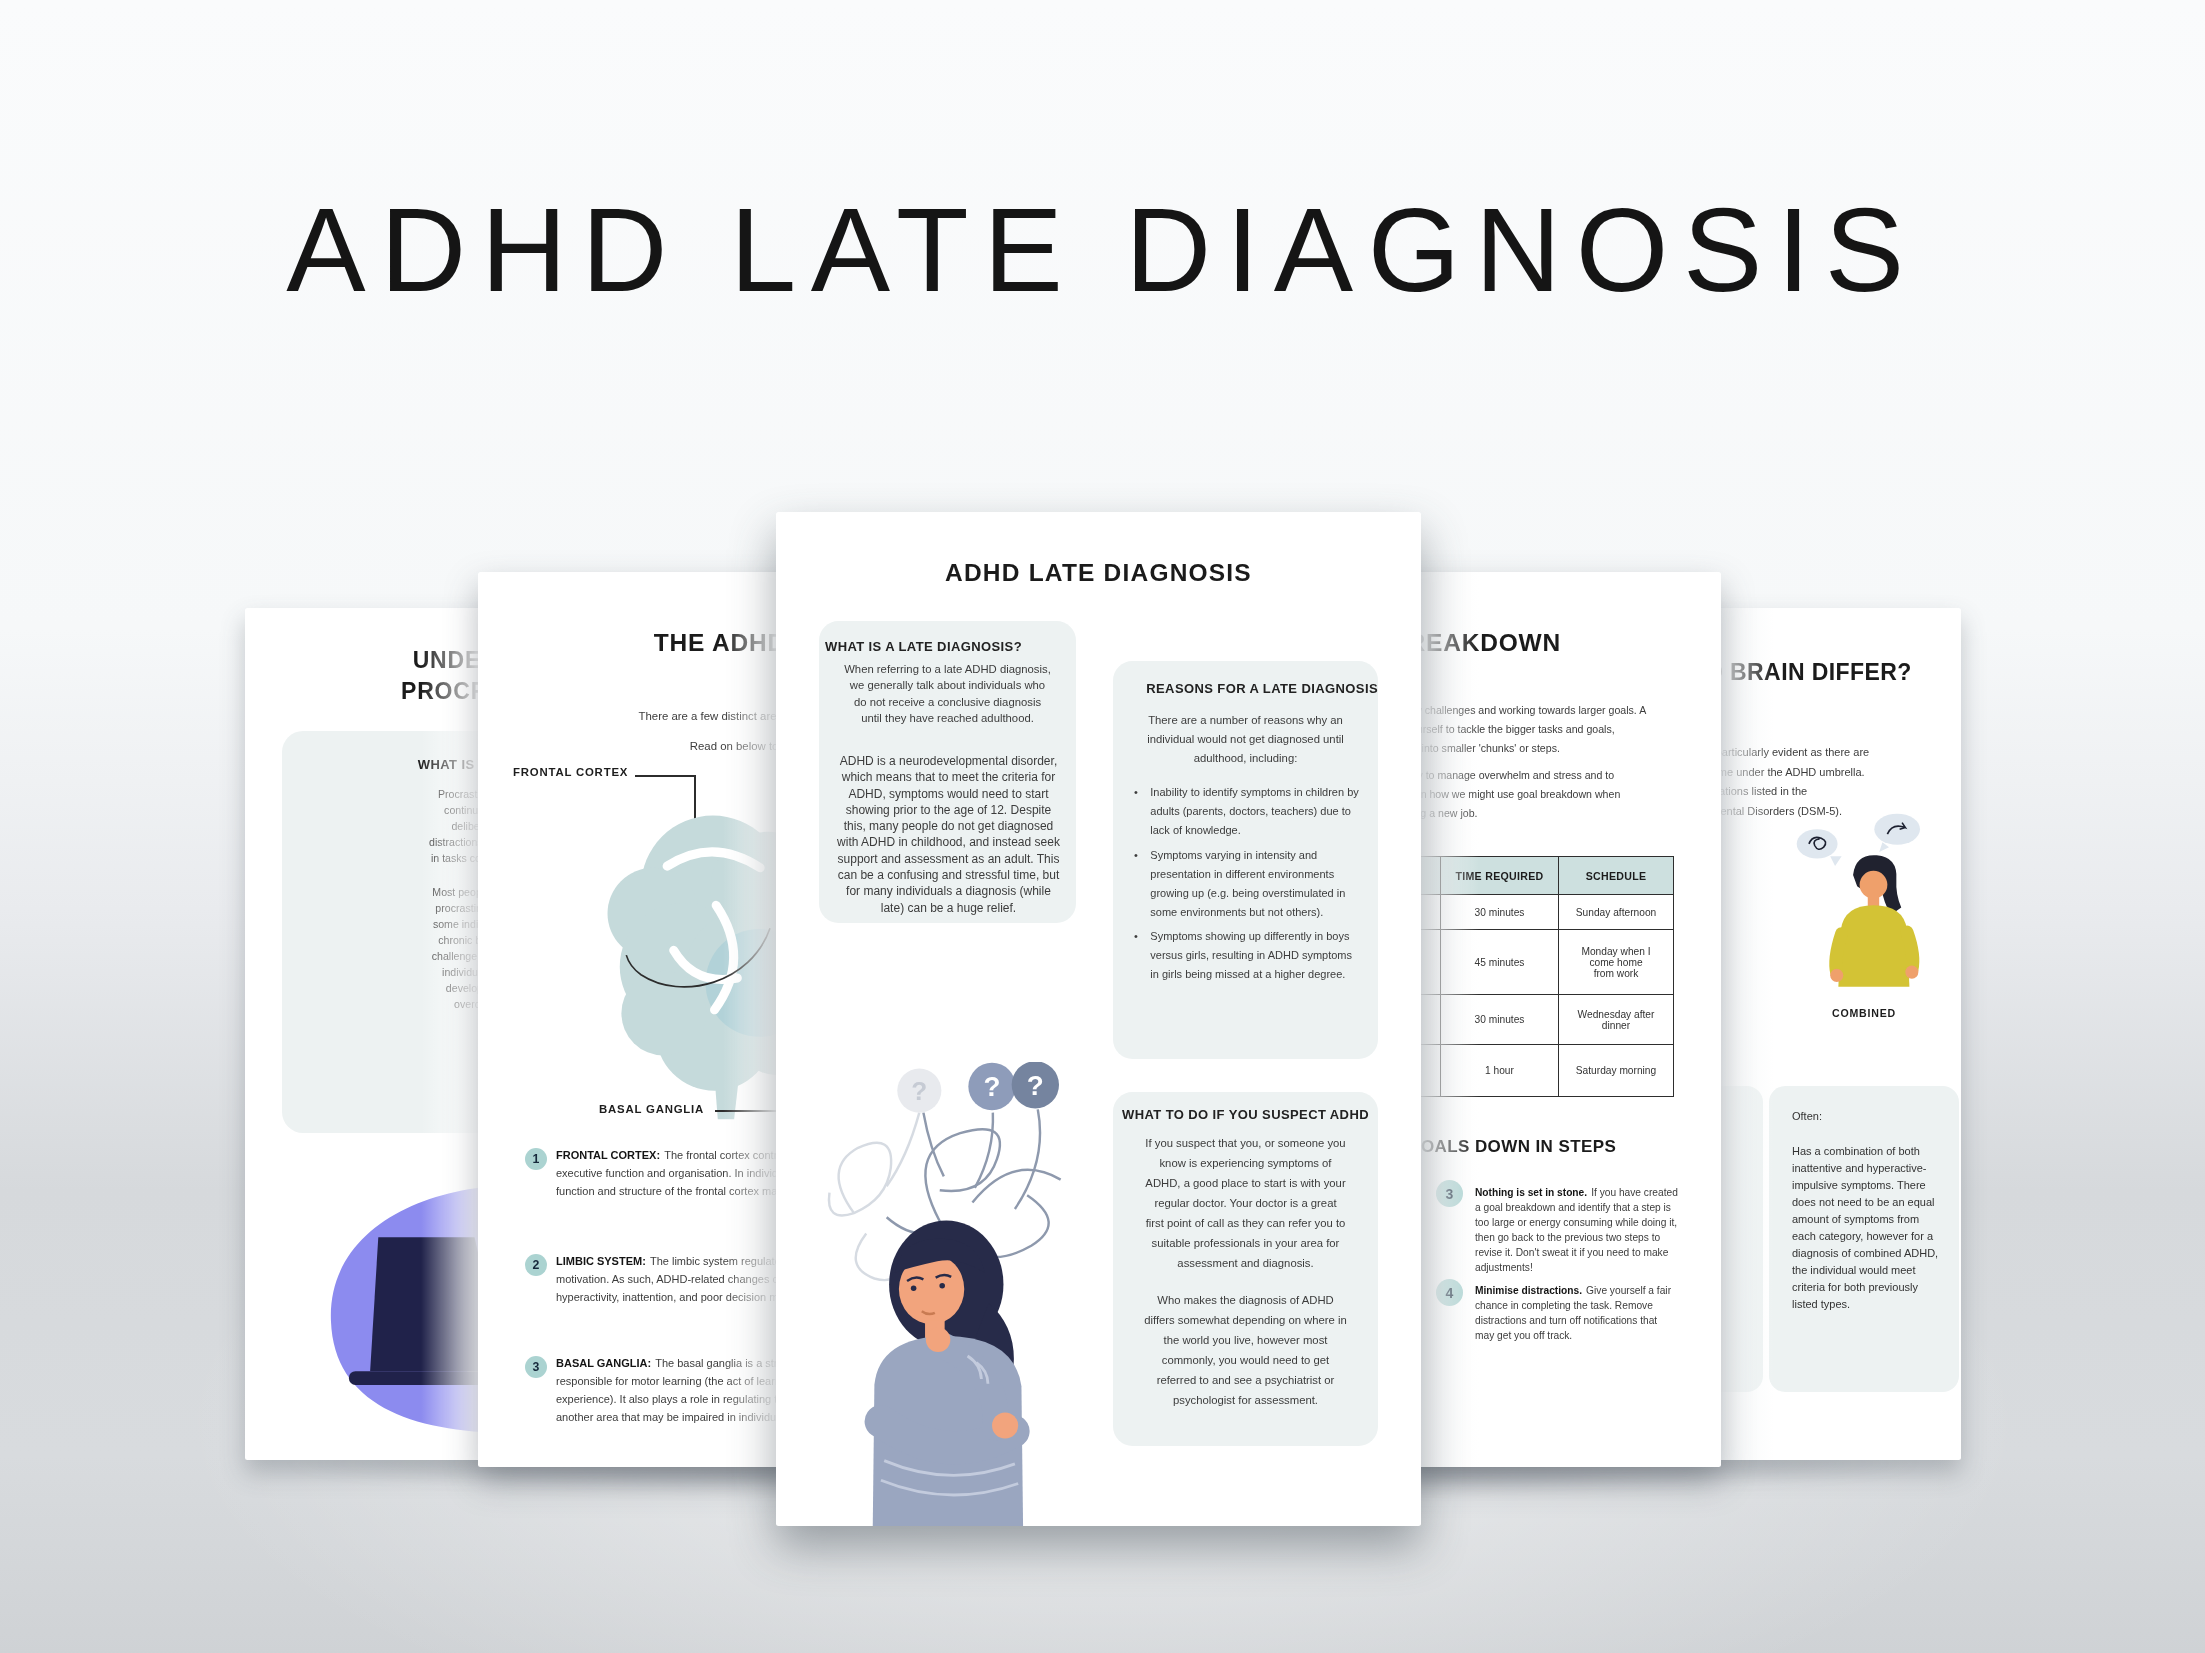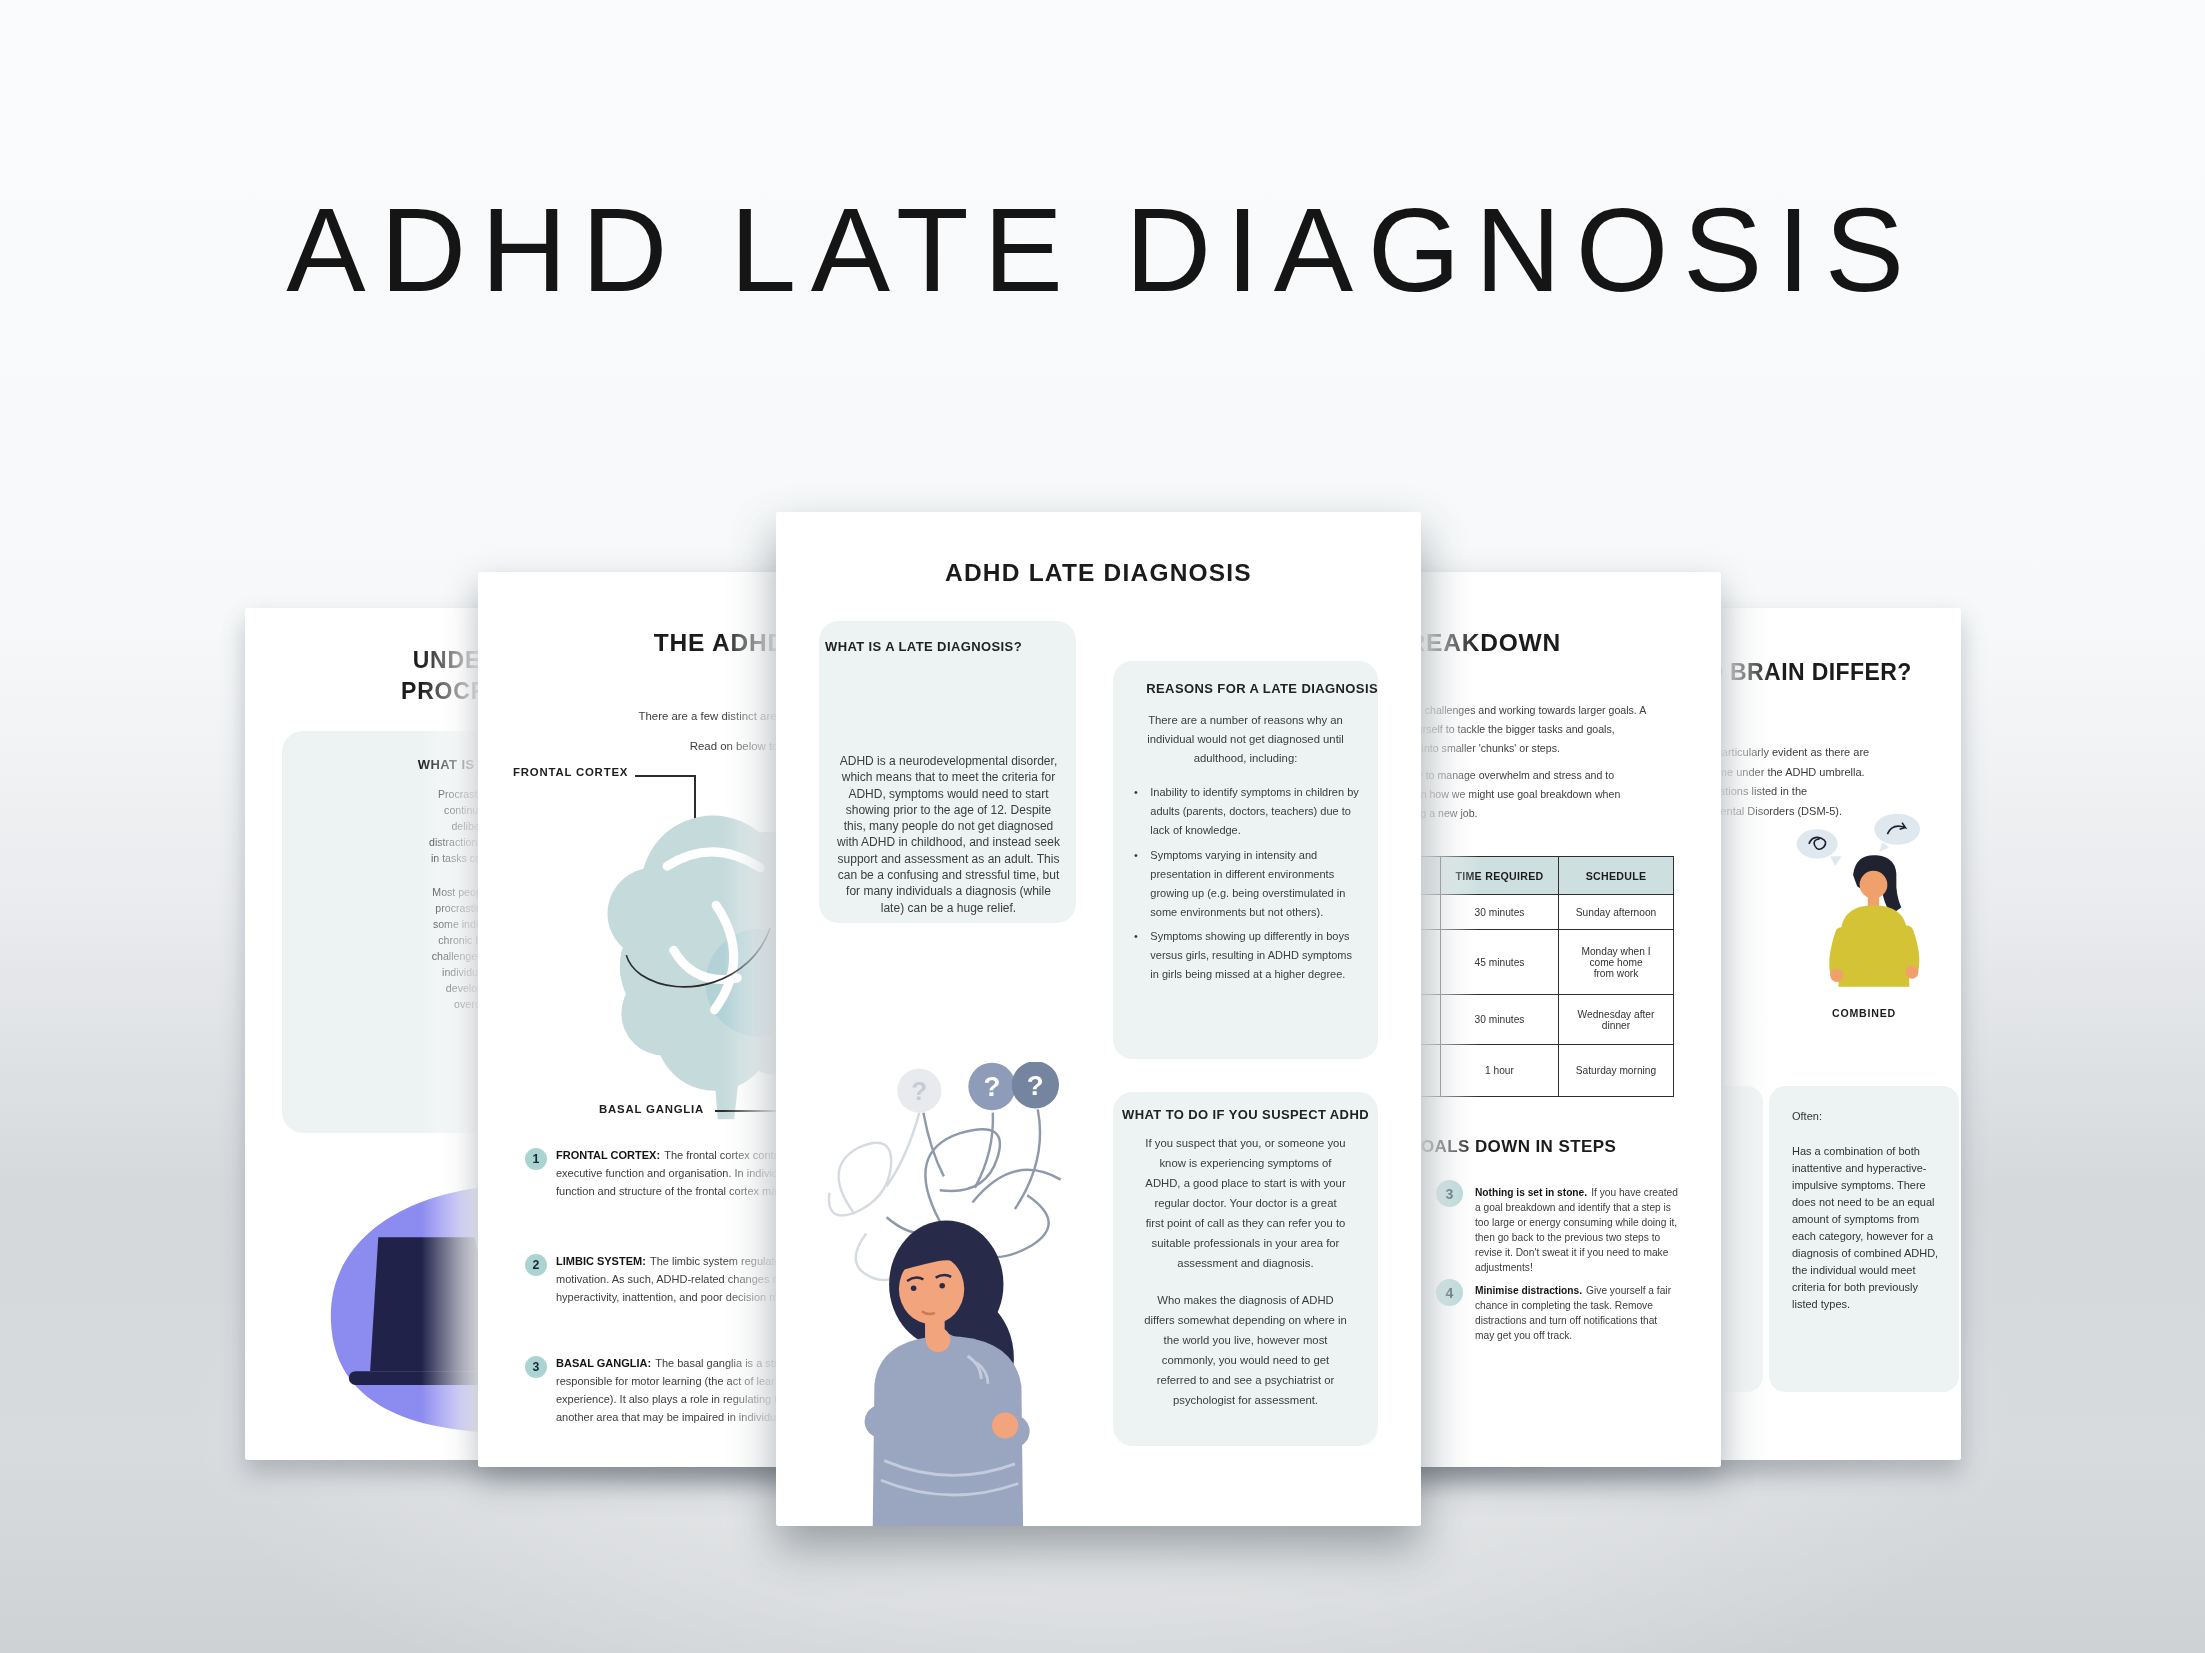--- a/index.html
+++ b/index.html
@@ -278,20 +278,26 @@
     </div>
 
     <div class="fade" style="left:270px;width:61px;background:linear-gradient(to left, rgba(255,255,255,0), rgba(248,249,250,.95));"></div>
   </div>
 
   <div class="page p-front" style="left:776px;top:512px;width:645px;height:1014px;z-index:30;">
     <div class="pg-title" style="left:0;right:0;top:47px;font-size:24.5px;letter-spacing:1.2px;">ADHD LATE DIAGNOSIS</div>
 
     <div class="softbox" style="left:43px;top:109px;width:257px;height:302px;border-radius:19.6px;"></div>
     <div class="boxhead" style="left:43px;width:209px;top:127px;font-size:13px;">WHAT IS A LATE  DIAGNOSIS?</div>
+    <div class="cpar" style="left:43px;width:257px;top:149px;font-size:11.3px;line-height:16.3px;">
+        <div class="tline">When referring to a late ADHD diagnosis,</div>
+        <div class="tline">we generally talk about individuals who</div>
+        <div class="tline">do not receive a conclusive diagnosis</div>
+        <div class="tline">until they have reached adulthood.</div>
+      </div>
     <div class="cpar" style="left:43px;width:259px;top:241px;font-size:12px;line-height:16.3px;">
         <div class="tline">ADHD is a neurodevelopmental disorder,</div>
         <div class="tline">which means that to meet the criteria for</div>
         <div class="tline">ADHD, symptoms would need to start</div>
         <div class="tline">showing prior to the age of 12. Despite</div>
         <div class="tline">this, many people do not get diagnosed</div>
         <div class="tline">with ADHD in childhood, and instead seek</div>
         <div class="tline">support and assessment as an adult. This</div>
         <div class="tline">can be a confusing and stressful time, but</div>
         <div class="tline">for many individuals a diagnosis (while</div>

